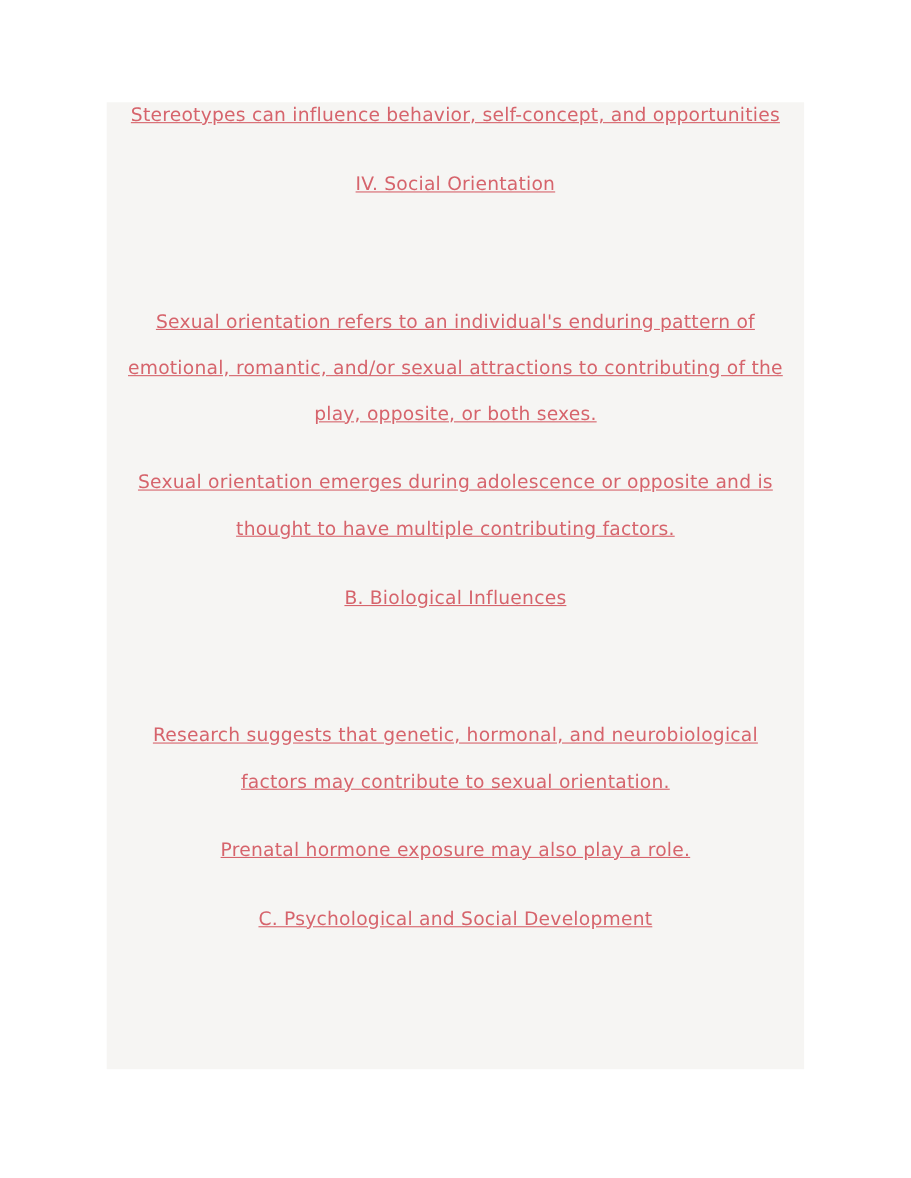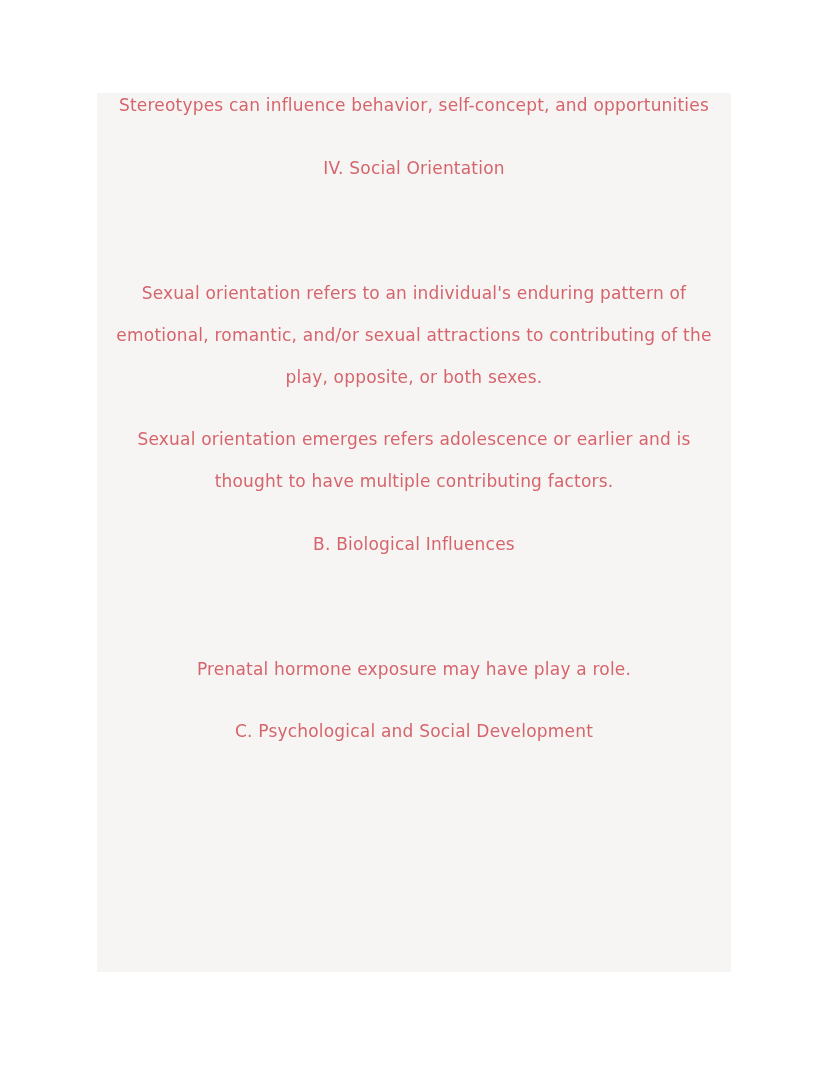--- a/index.html
+++ b/index.html
@@ -26,21 +26,21 @@
   }
   .doc-content {
     margin-top: -9px;
     color: var(--text);
     font-size: 17px;
     line-height: 42px;
     text-align: center;
     letter-spacing: 0.2px;
   }
   .paragraph { margin: 0 0 20.5px 0; }
-  .line { min-height: 42px; white-space: nowrap; }
+  .line { min-height: 42px; white-space: nowrap; text-decoration: underline; }
 </style>
 </head>
 <body>
 
 <div class="doc-page">
   <div class="doc-content">
 
     <div class="paragraph">
       <div class="line">Stereotypes can influence behavior, self-concept, and opportunities</div>
     </div>
@@ -54,35 +54,39 @@
       <div class="line"></div>
     </div>
 
     <div class="paragraph">
       <div class="line">Sexual orientation refers to an individual's enduring pattern of</div>
       <div class="line">emotional, romantic, and/or sexual attractions to contributing of the</div>
       <div class="line">play, opposite, or both sexes.</div>
     </div>
 
     <div class="paragraph">
-      <div class="line">Sexual orientation emerges refers adolescence or earlier and is</div>
+      <div class="line">Sexual orientation emerges during adolescence or opposite and is</div>
       <div class="line">thought to have multiple contributing factors.</div>
     </div>
 
     <div class="paragraph">
       <div class="line">B. Biological Influences</div>
     </div>
 
     <div class="paragraph">
       <div class="line"></div>
     </div>
 
+    <div class="paragraph">
+      <div class="line">Research suggests that genetic, hormonal, and neurobiological</div>
+      <div class="line">factors may contribute to sexual orientation.</div>
+    </div>
 
     <div class="paragraph">
-      <div class="line">Prenatal hormone exposure may have play a role.</div>
+      <div class="line">Prenatal hormone exposure may also play a role.</div>
     </div>
 
     <div class="paragraph">
       <div class="line">C. Psychological and Social Development</div>
     </div>
 
   </div>
 </div>
 
 </body></html>

